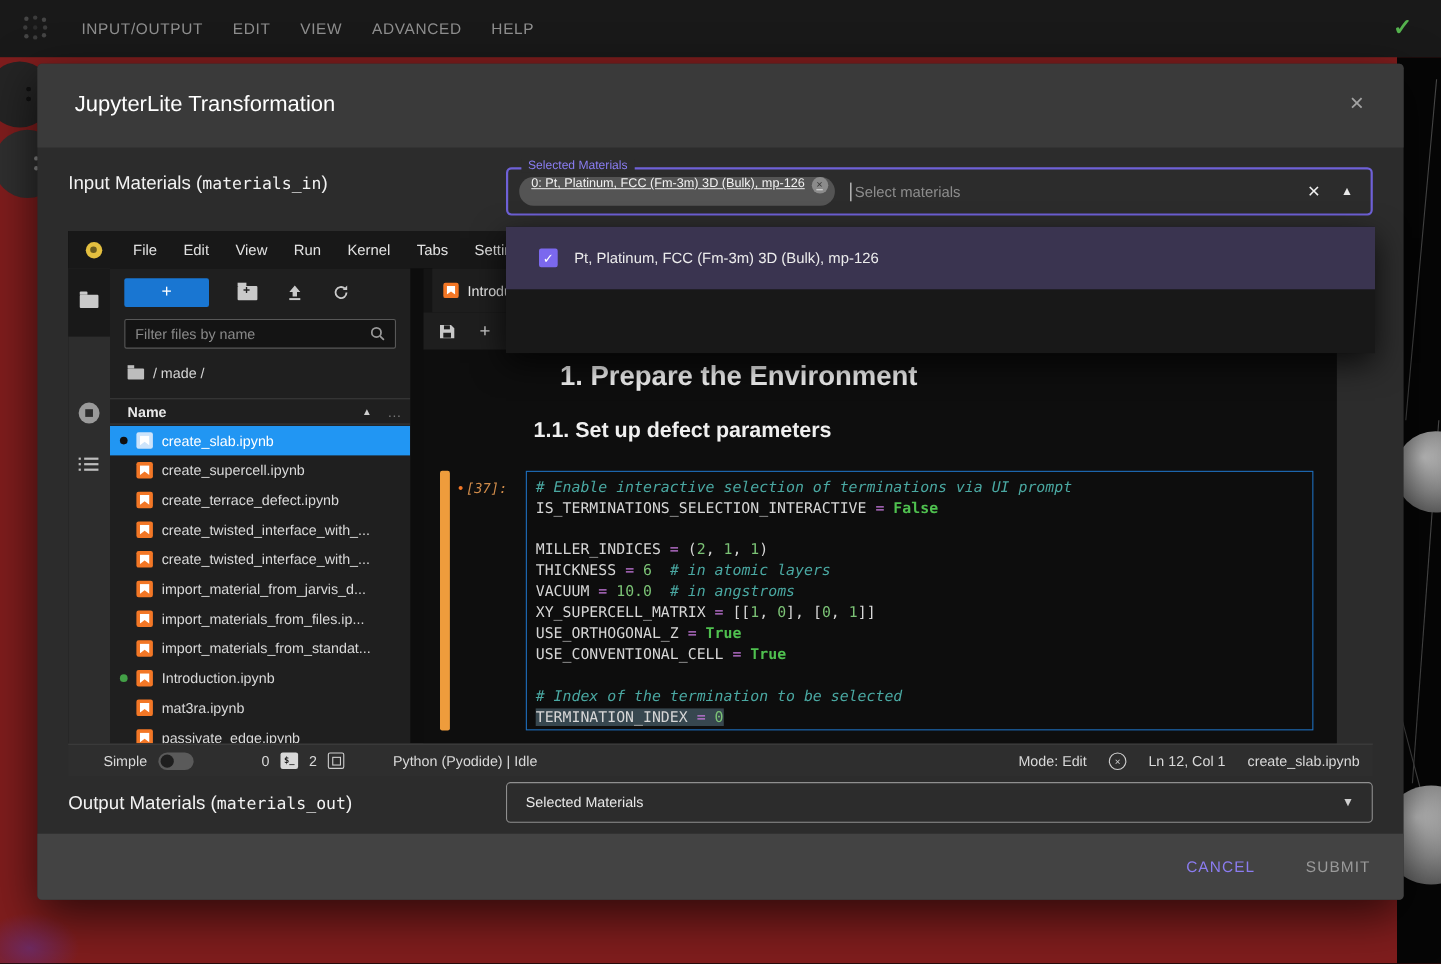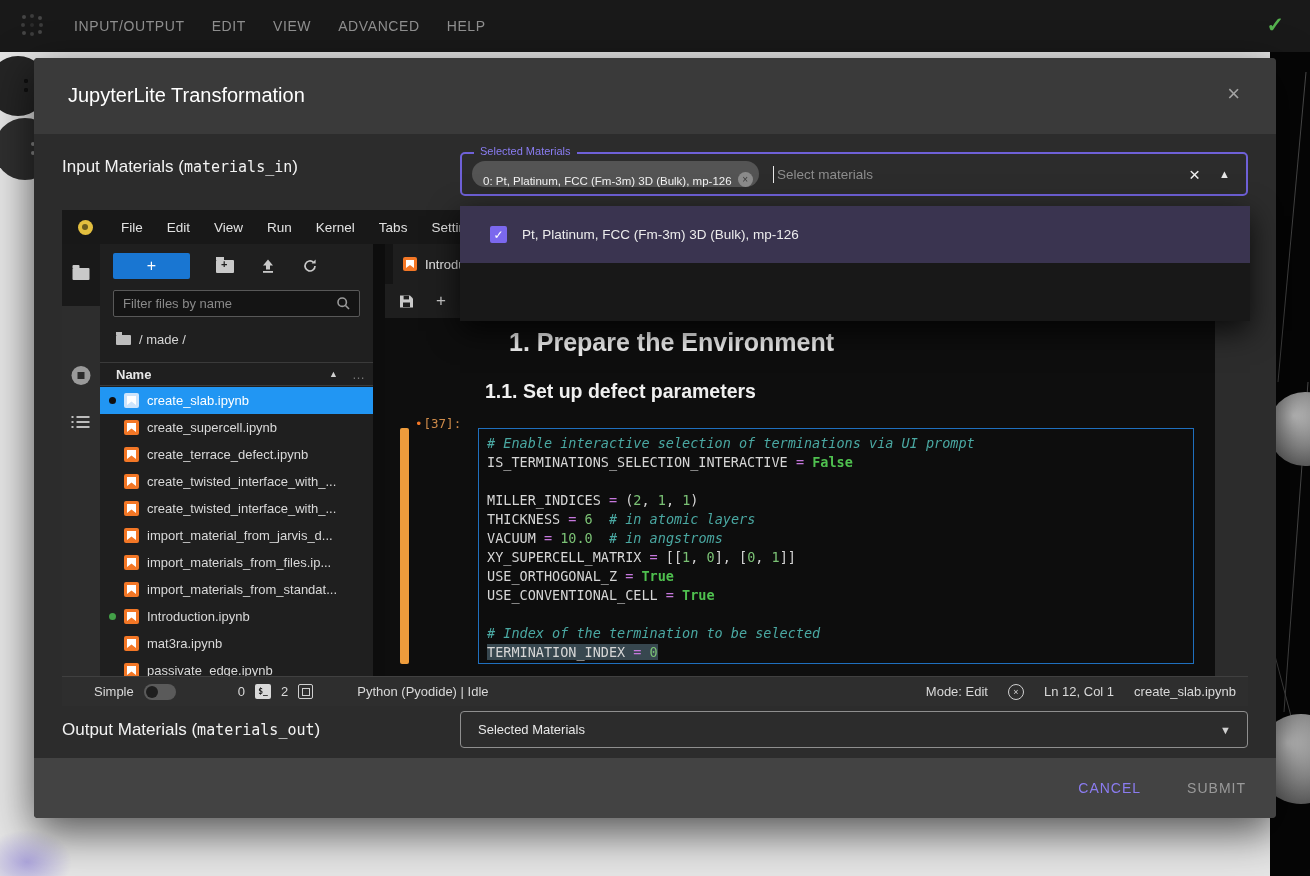--- a/index.html
+++ b/index.html
@@ -1,16 +1,16 @@
 <!DOCTYPE html>
 <html><head>
 <meta charset="utf-8">
 <style>
   html,body{margin:0;padding:0;background:#000;}
-  .stage{position:relative;width:1310px;height:876px;background:#e5e5e5;overflow:hidden;
+  .stage{position:relative;width:1310px;height:876px;background:#7f1d1d;overflow:hidden;
          font-family:"Liberation Sans",sans-serif;color:#ddd;}
   
   .topbar{position:absolute;left:0;top:0;width:1310px;height:52px;background:#191919;z-index:2;
           display:flex;align-items:center;}
   .logo-dots{position:absolute;left:22px;top:15px;width:4px;height:4px;border-radius:50%;background:#454545;
     box-shadow:8px -1px 0 #3c3c3c,16px 1px 0 #454545,-1px 8px 0 #3c3c3c,8px 8px 0 #2c2c2c,17px 8px 0 #3c3c3c,
                0 16px 0 #454545,8px 17px 0 #3c3c3c,16px 15px 0 #454545;}
   .app-menus{position:absolute;left:74px;top:0;height:52px;display:flex;align-items:center;gap:27px;}
   .app-menu{font-size:14px;letter-spacing:.6px;color:#8f8f8f;cursor:default;}
   .top-check{position:absolute;right:26px;top:13px;font-size:21px;color:#55b24e;font-weight:bold;}
@@ -36,22 +36,22 @@
   .dlg-title{position:absolute;left:34px;top:26px;font-size:20px;font-weight:500;color:#fff;}
   .dlg-close{position:absolute;right:36px;top:25px;font-size:22px;color:#a3a3a3;cursor:pointer;line-height:1;}
   .dlg-body{position:relative;height:624px;}
   .sec-label{position:absolute;left:28px;font-size:17px;color:#f2f2f2;}
   .sec-label .mono{font-family:"DejaVu Sans Mono",monospace;font-size:15px;}
   .in-label{top:23px;} .out-label{top:586px;}
   
   .mat-field{position:absolute;left:426px;top:18px;width:788px;height:44px;border:2px solid #6f61d8;
              border-radius:5px;box-sizing:border-box;display:flex;align-items:center;}
   .mat-legend{position:absolute;left:12px;top:-9px;background:#2c2c2c;padding:0 6px;font-size:11px;color:#8a7df2;}
-  .chip{margin-left:10px;height:26px;border-radius:13px;background:#545454;display:flex;align-items:flex-end;
-        padding:0 6px 0 11px;gap:6px;}
+  .chip{margin-left:10px;height:26px;border-radius:13px;background:#545454;display:flex;align-items:flex-start;
+        padding:0 6px 0 11px;gap:6px;text-decoration:underline;}
   .chip-label{font-size:11.5px;color:#f2f2f2;white-space:nowrap;}
   .chip-x{width:15px;height:15px;border-radius:50%;background:#8b8b8b;color:#3a3a3a;font-size:10px;
           display:flex;align-items:center;justify-content:center;cursor:pointer;}
   .cursor{width:1.5px;height:17px;background:#e8e8e8;margin-left:14px;}
   .mat-placeholder{margin-left:3px;font-size:13.5px;color:#8d8d8d;}
   .mat-clear{position:absolute;right:46px;top:10px;font-size:19px;color:#f0f0f0;cursor:pointer;}
   .mat-caret{position:absolute;right:16px;top:14px;font-size:11px;color:#e8e8e8;cursor:pointer;}
   
   .dd-paper{position:absolute;left:460px;top:206px;width:790px;height:115px;background:#181818;z-index:30;
             box-shadow:0 10px 28px rgba(0,0,0,.75);overflow:hidden;}
@@ -118,21 +118,21 @@
           align-items:center;gap:8px;padding-left:10px;box-sizing:border-box;}
   .nb-tab .nbicon{margin-left:0;width:14px;height:14px;}
   .tab-title{font-size:13px;color:#e6e6e6;}
   .nb-toolbar{position:absolute;left:0;top:40px;width:100%;height:34px;background:#1e1e1e;display:flex;
               align-items:center;gap:22px;padding-left:14px;box-sizing:border-box;}
   .plus-ic{font-size:17px;color:#c9c9c9;}
   .nb-content{position:absolute;left:0;top:74px;width:100%;bottom:0;background:#0e0e0e;}
   .md-h1{position:absolute;left:100px;top:10px;font-size:25px;font-weight:bold;color:#f0f0f0;margin-left:24px;}
   .md-h2{position:absolute;left:100px;top:62px;font-size:19.5px;font-weight:bold;color:#f0f0f0;}
   .collapser{position:absolute;left:15px;top:110px;width:9px;height:236px;background:#ee9c3c;border-radius:2px;cursor:pointer;}
-  .prompt{position:absolute;left:30px;top:98px;font-family:"DejaVu Sans Mono",monospace;font-size:12.5px;color:#cf8b4a;}
+  .prompt{position:absolute;left:30px;top:118px;font-family:"DejaVu Sans Mono",monospace;font-size:12.5px;color:#cf8b4a;font-style:italic;}
   .prompt .b{color:#f37726;margin-right:1px;}
   .code-cell{position:absolute;left:93px;top:110px;width:716px;height:236px;border:1px solid #1f6fbe;
              background:#0d0d0d;box-sizing:border-box;padding:5px 8px;cursor:text;}
   .code-line{height:19px;white-space:pre;font-family:"DejaVu Sans Mono",monospace;font-size:13.5px;line-height:19px;}
   .tok-c{color:#4aa8a2;font-style:italic;}
   .tok-v{color:#d6d6d6;}
   .tok-o{color:#c678dd;}
   .tok-n{color:#7bc275;}
   .tok-k{color:#4fc04f;font-weight:bold;}
   .tok-p{color:#d6d6d6;}

